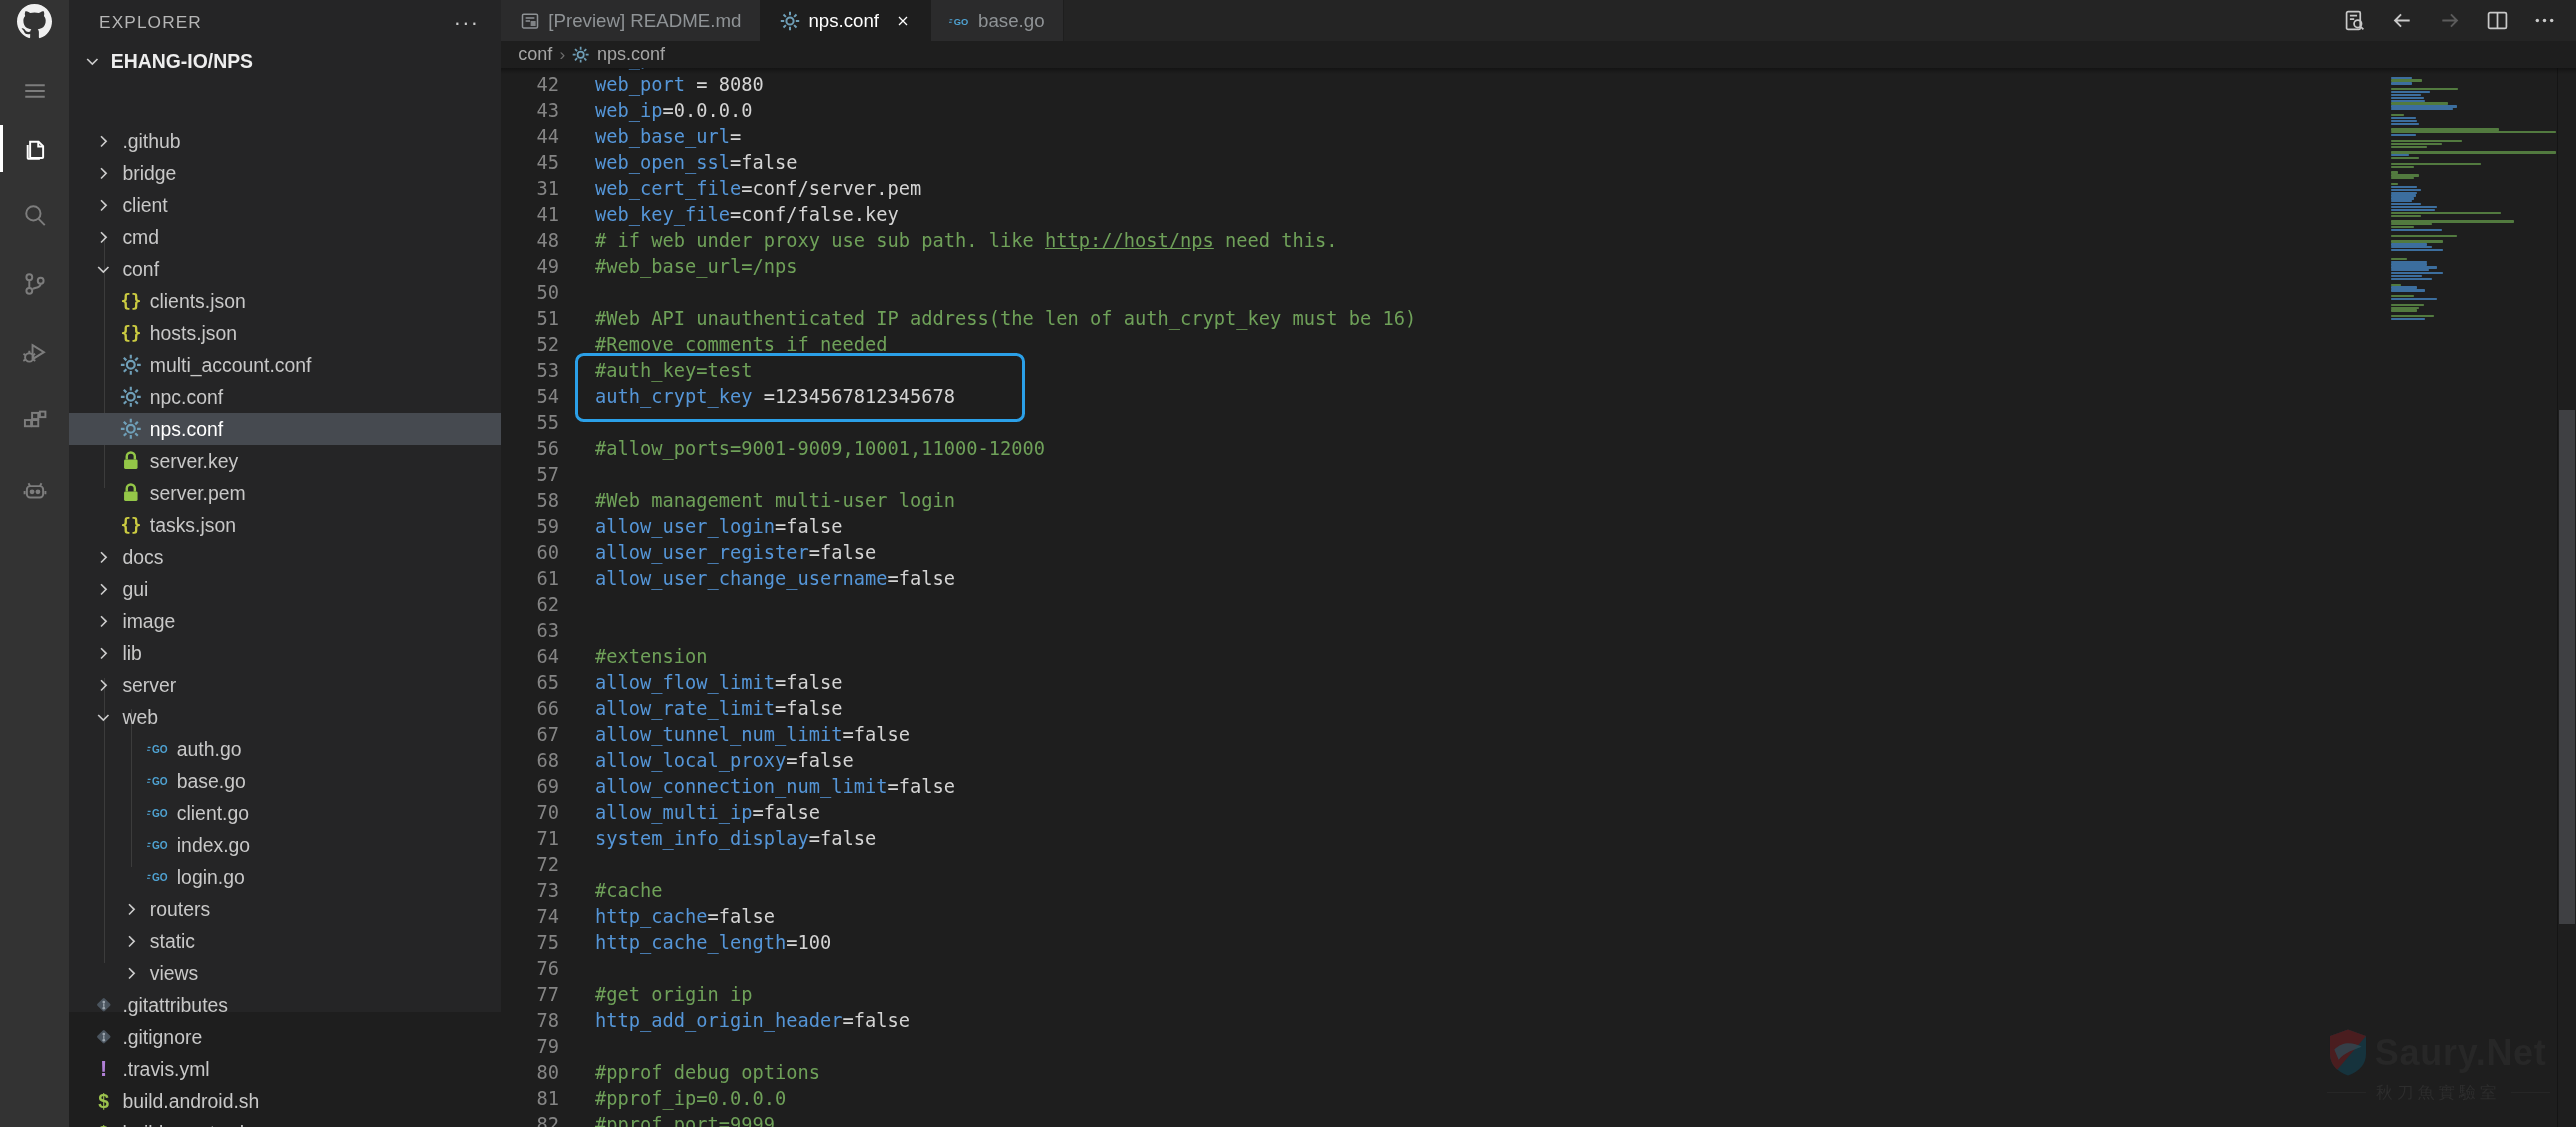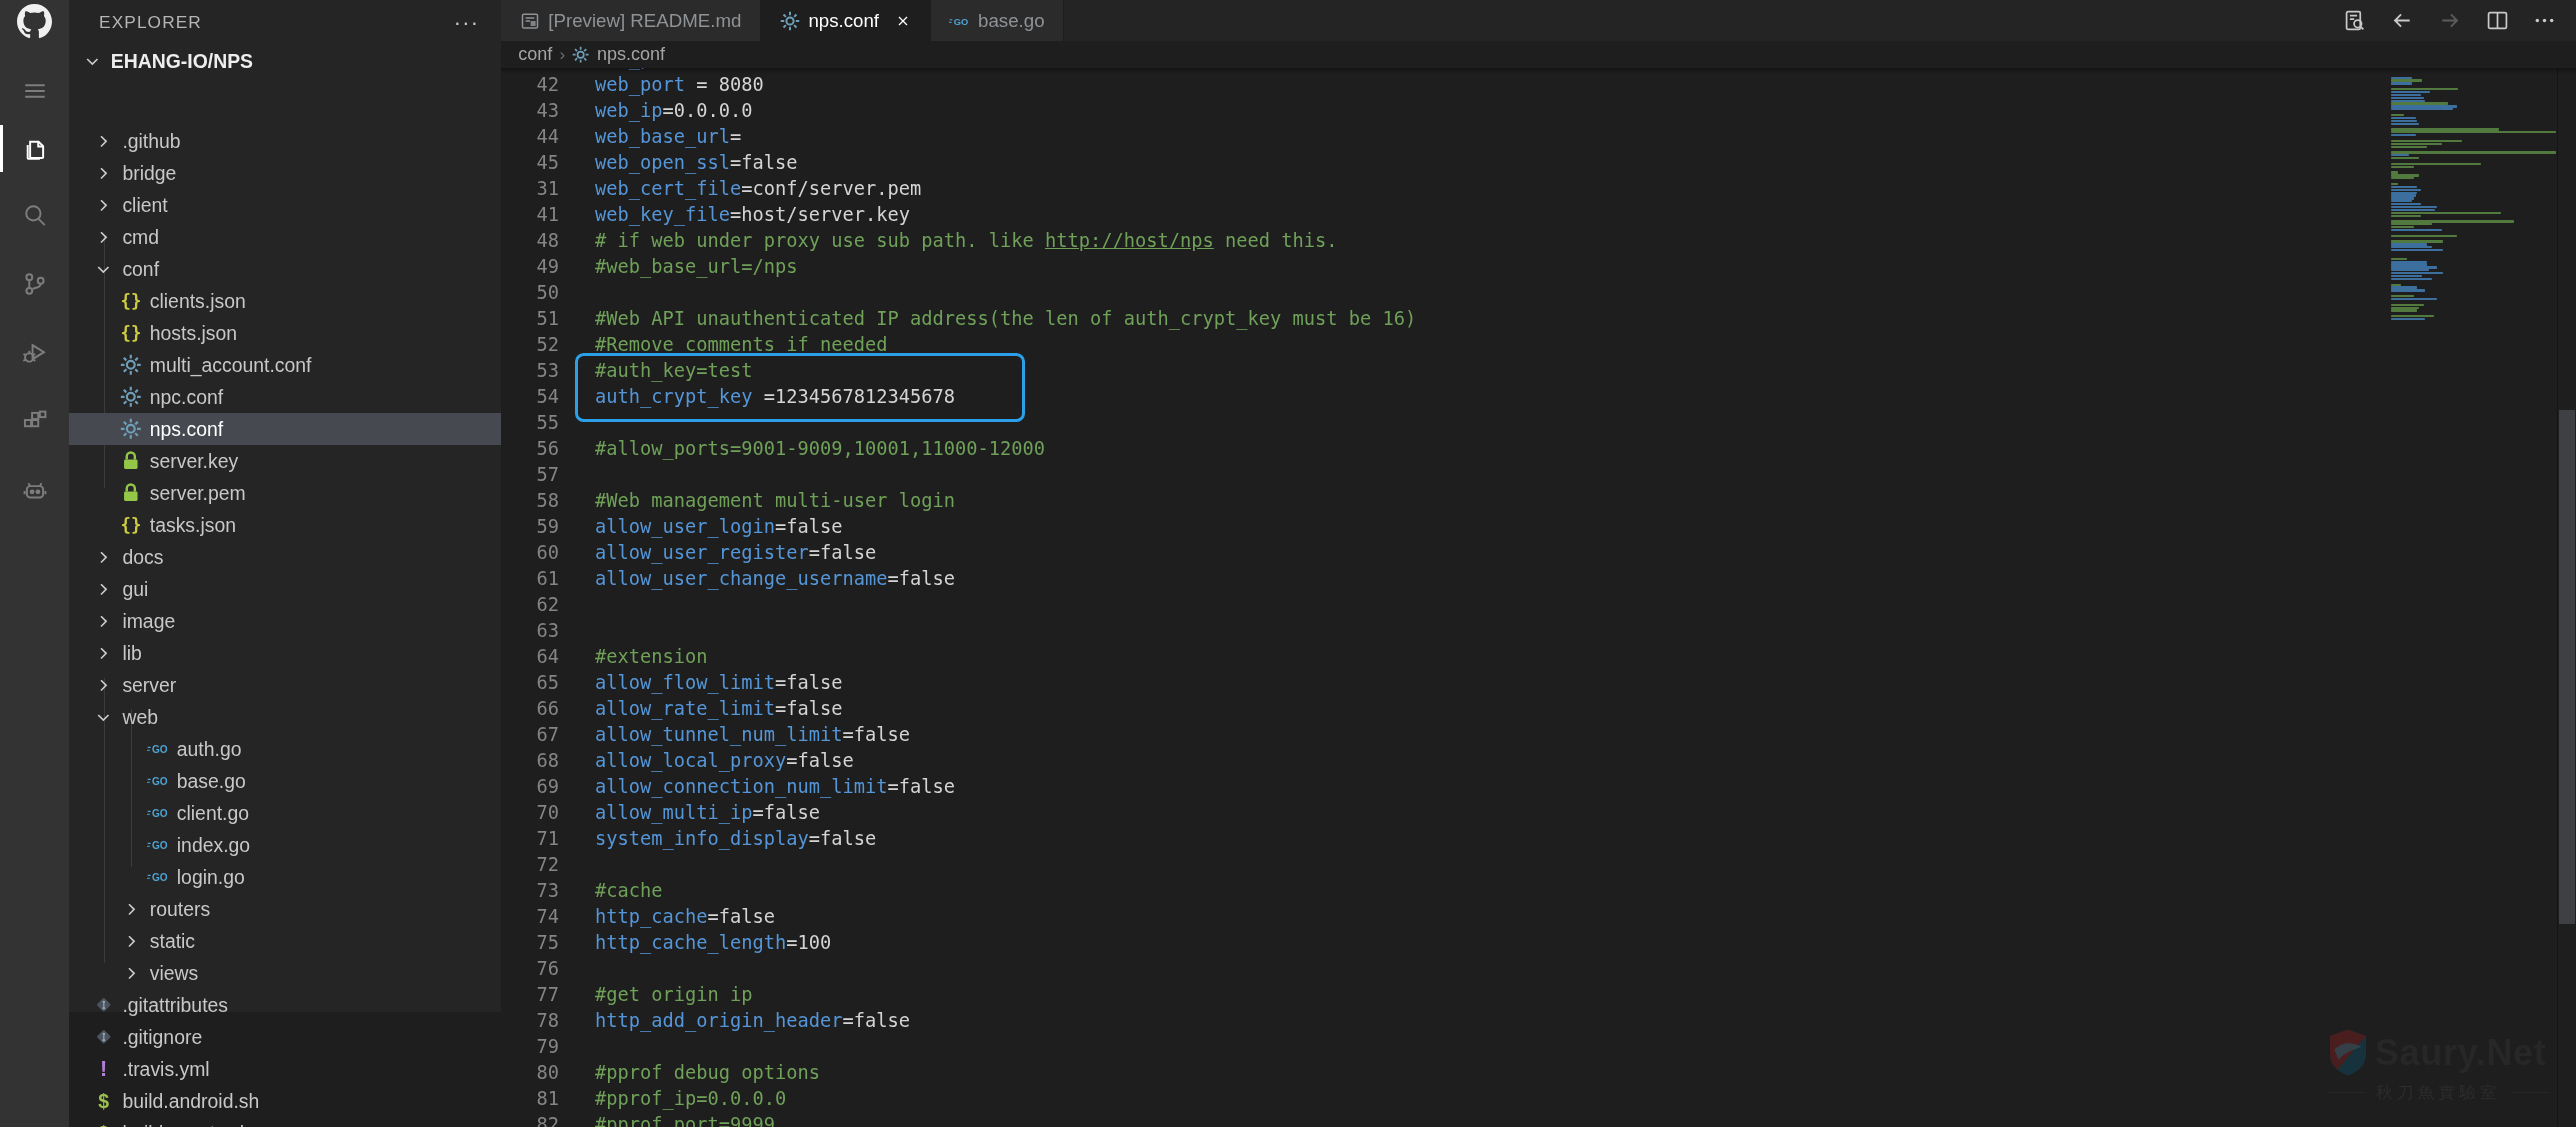--- a/index.html
+++ b/index.html
@@ -500,21 +500,21 @@
     </div>
 
     <div id="editor">
       <div id="code">
           <div class="code-line"><span class="ln">41</span><span class="lt"><span class="tk-k">web_password</span><span class="tk-p">=123</span></span></div>
           <div class="code-line"><span class="ln">42</span><span class="lt"><span class="tk-k">web_port </span><span class="tk-p">= 8080</span></span></div>
           <div class="code-line"><span class="ln">43</span><span class="lt"><span class="tk-k">web_ip</span><span class="tk-p">=0.0.0.0</span></span></div>
           <div class="code-line"><span class="ln">44</span><span class="lt"><span class="tk-k">web_base_url</span><span class="tk-p">=</span></span></div>
           <div class="code-line"><span class="ln">45</span><span class="lt"><span class="tk-k">web_open_ssl</span><span class="tk-p">=false</span></span></div>
           <div class="code-line"><span class="ln">31</span><span class="lt"><span class="tk-k">web_cert_file</span><span class="tk-p">=conf/server.pem</span></span></div>
-          <div class="code-line"><span class="ln">41</span><span class="lt"><span class="tk-k">web_key_file</span><span class="tk-p">=host/server.key</span></span></div>
+          <div class="code-line"><span class="ln">41</span><span class="lt"><span class="tk-k">web_key_file</span><span class="tk-p">=conf/false.key</span></span></div>
           <div class="code-line"><span class="ln">48</span><span class="lt"><span class="tk-c"># if web under proxy use sub path. like </span><span class="tk-l">http://host/nps</span><span class="tk-c"> need this.</span></span></div>
           <div class="code-line"><span class="ln">49</span><span class="lt"><span class="tk-c">#web_base_url=/nps</span></span></div>
           <div class="code-line"><span class="ln">50</span><span class="lt"></span></div>
           <div class="code-line"><span class="ln">51</span><span class="lt"><span class="tk-c">#Web API unauthenticated IP address(the len of auth_crypt_key must be 16)</span></span></div>
           <div class="code-line"><span class="ln">52</span><span class="lt"><span class="tk-c">#Remove comments if needed</span></span></div>
           <div class="code-line"><span class="ln">53</span><span class="lt"><span class="tk-c">#auth_key=test</span></span></div>
           <div class="code-line"><span class="ln">54</span><span class="lt"><span class="tk-k">auth_crypt_key </span><span class="tk-p">=1234567812345678</span></span></div>
           <div class="code-line"><span class="ln">55</span><span class="lt"></span></div>
           <div class="code-line"><span class="ln">56</span><span class="lt"><span class="tk-c">#allow_ports=9001-9009,10001,11000-12000</span></span></div>
           <div class="code-line"><span class="ln">57</span><span class="lt"></span></div>

